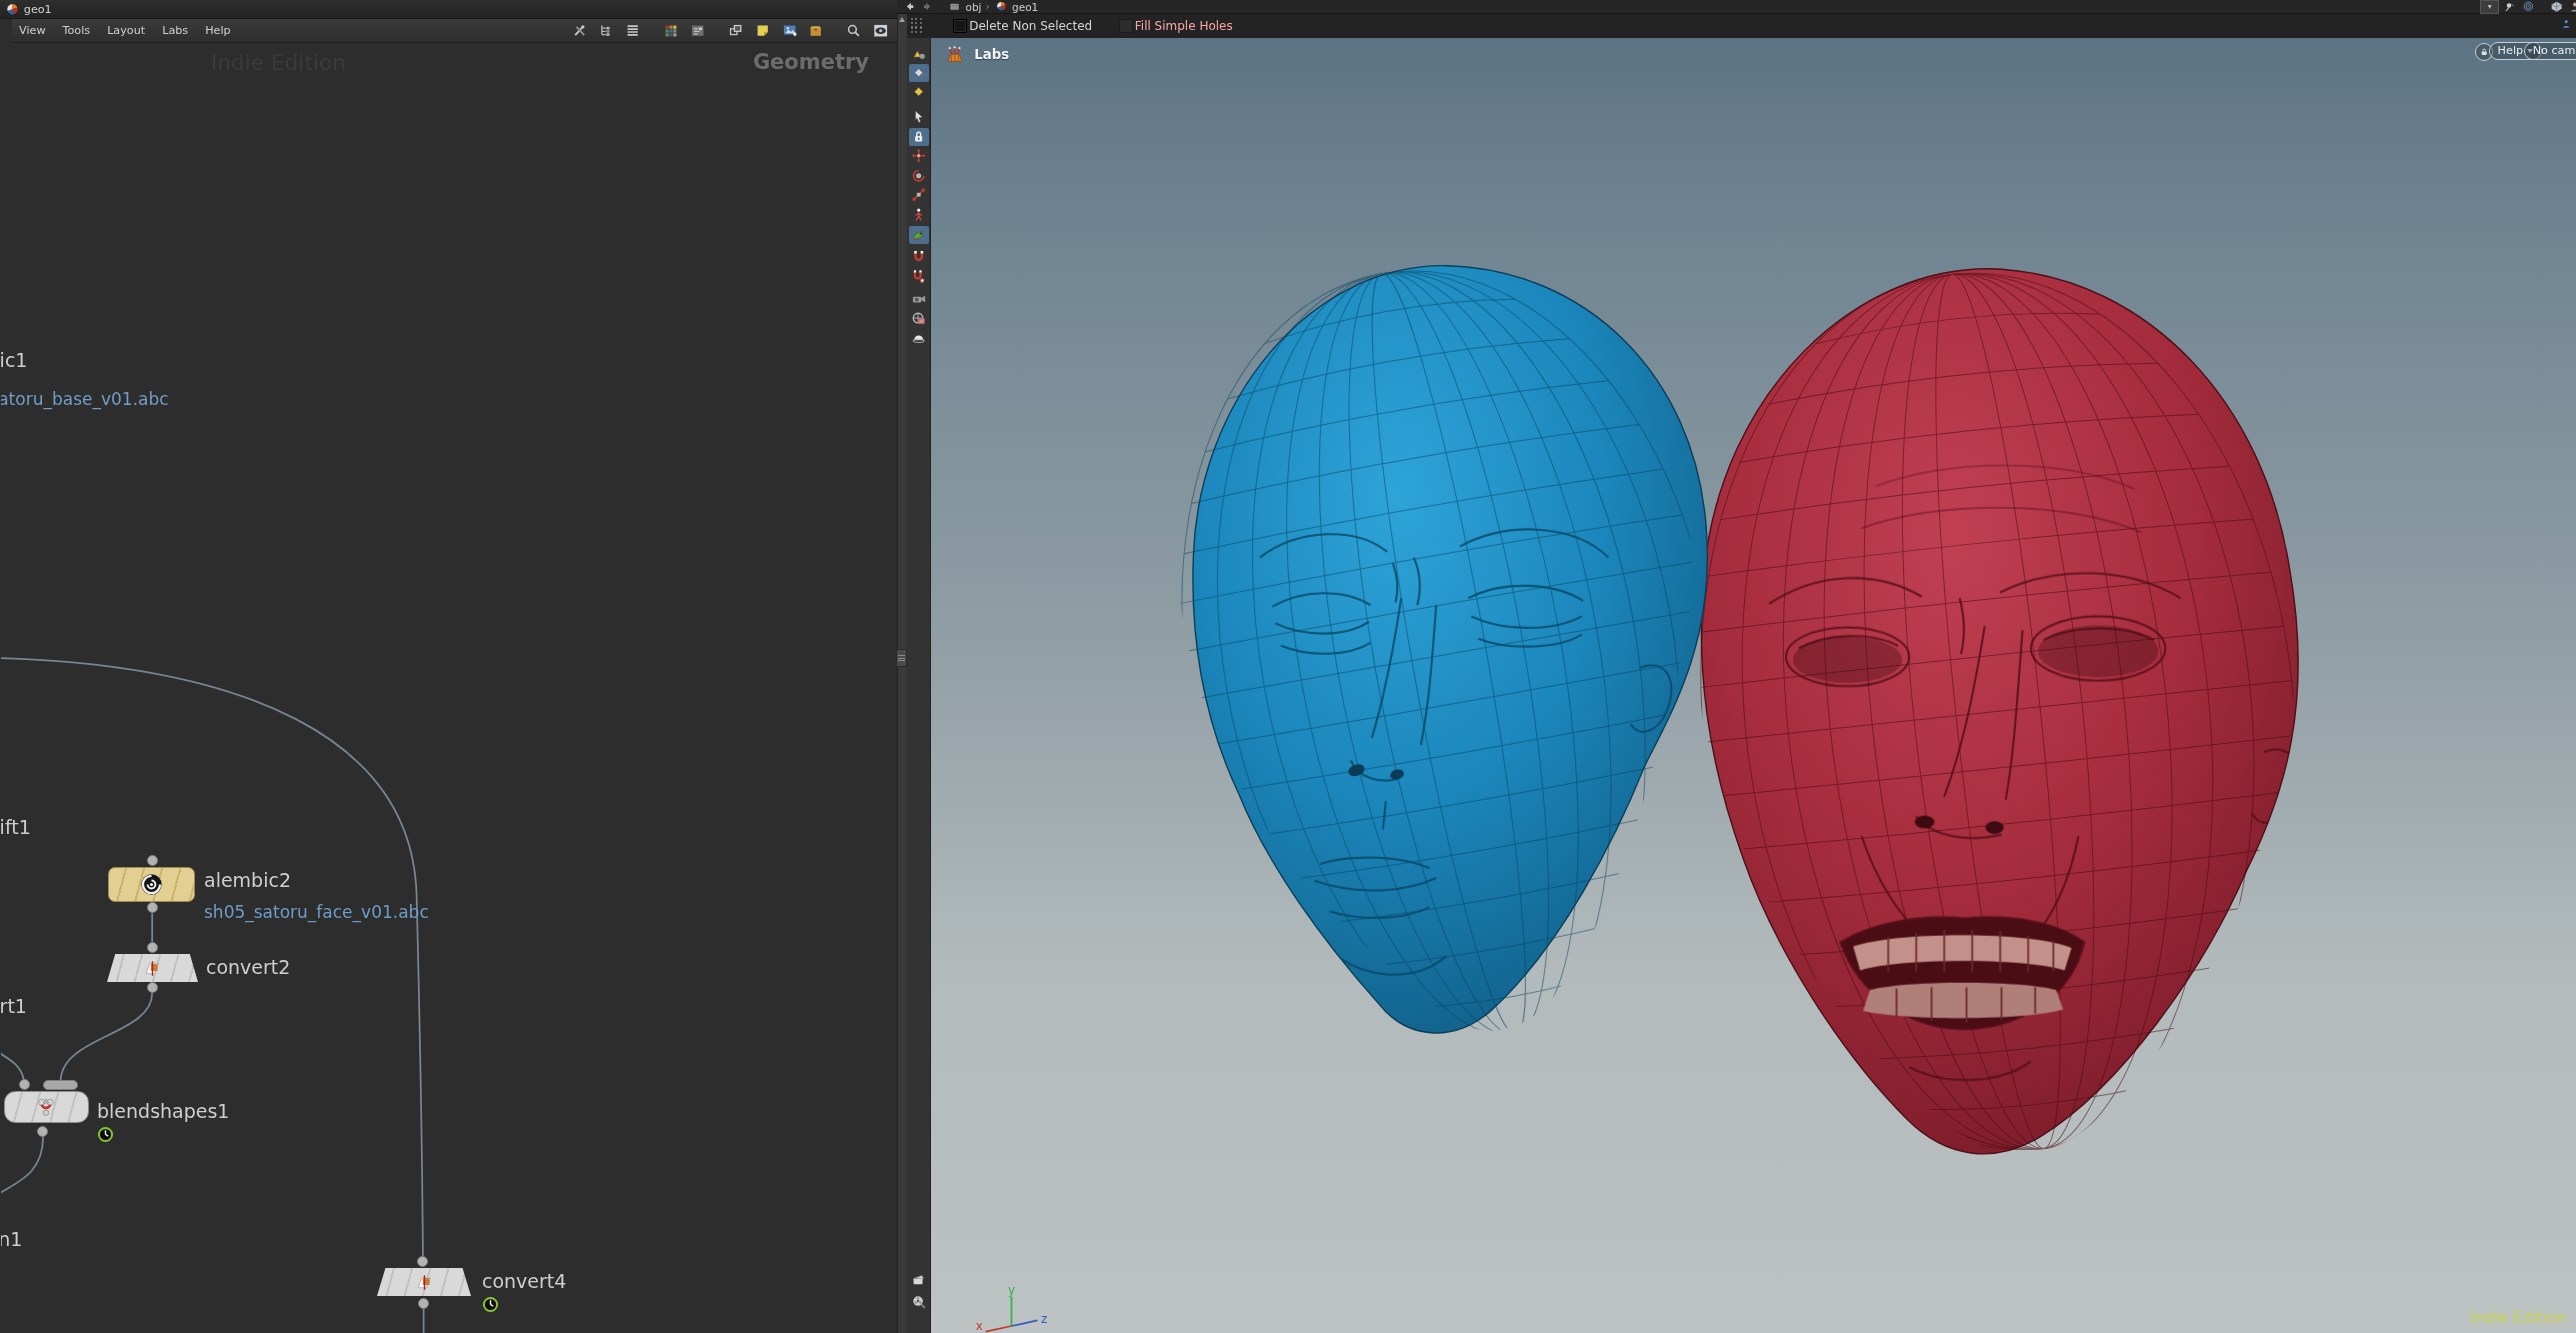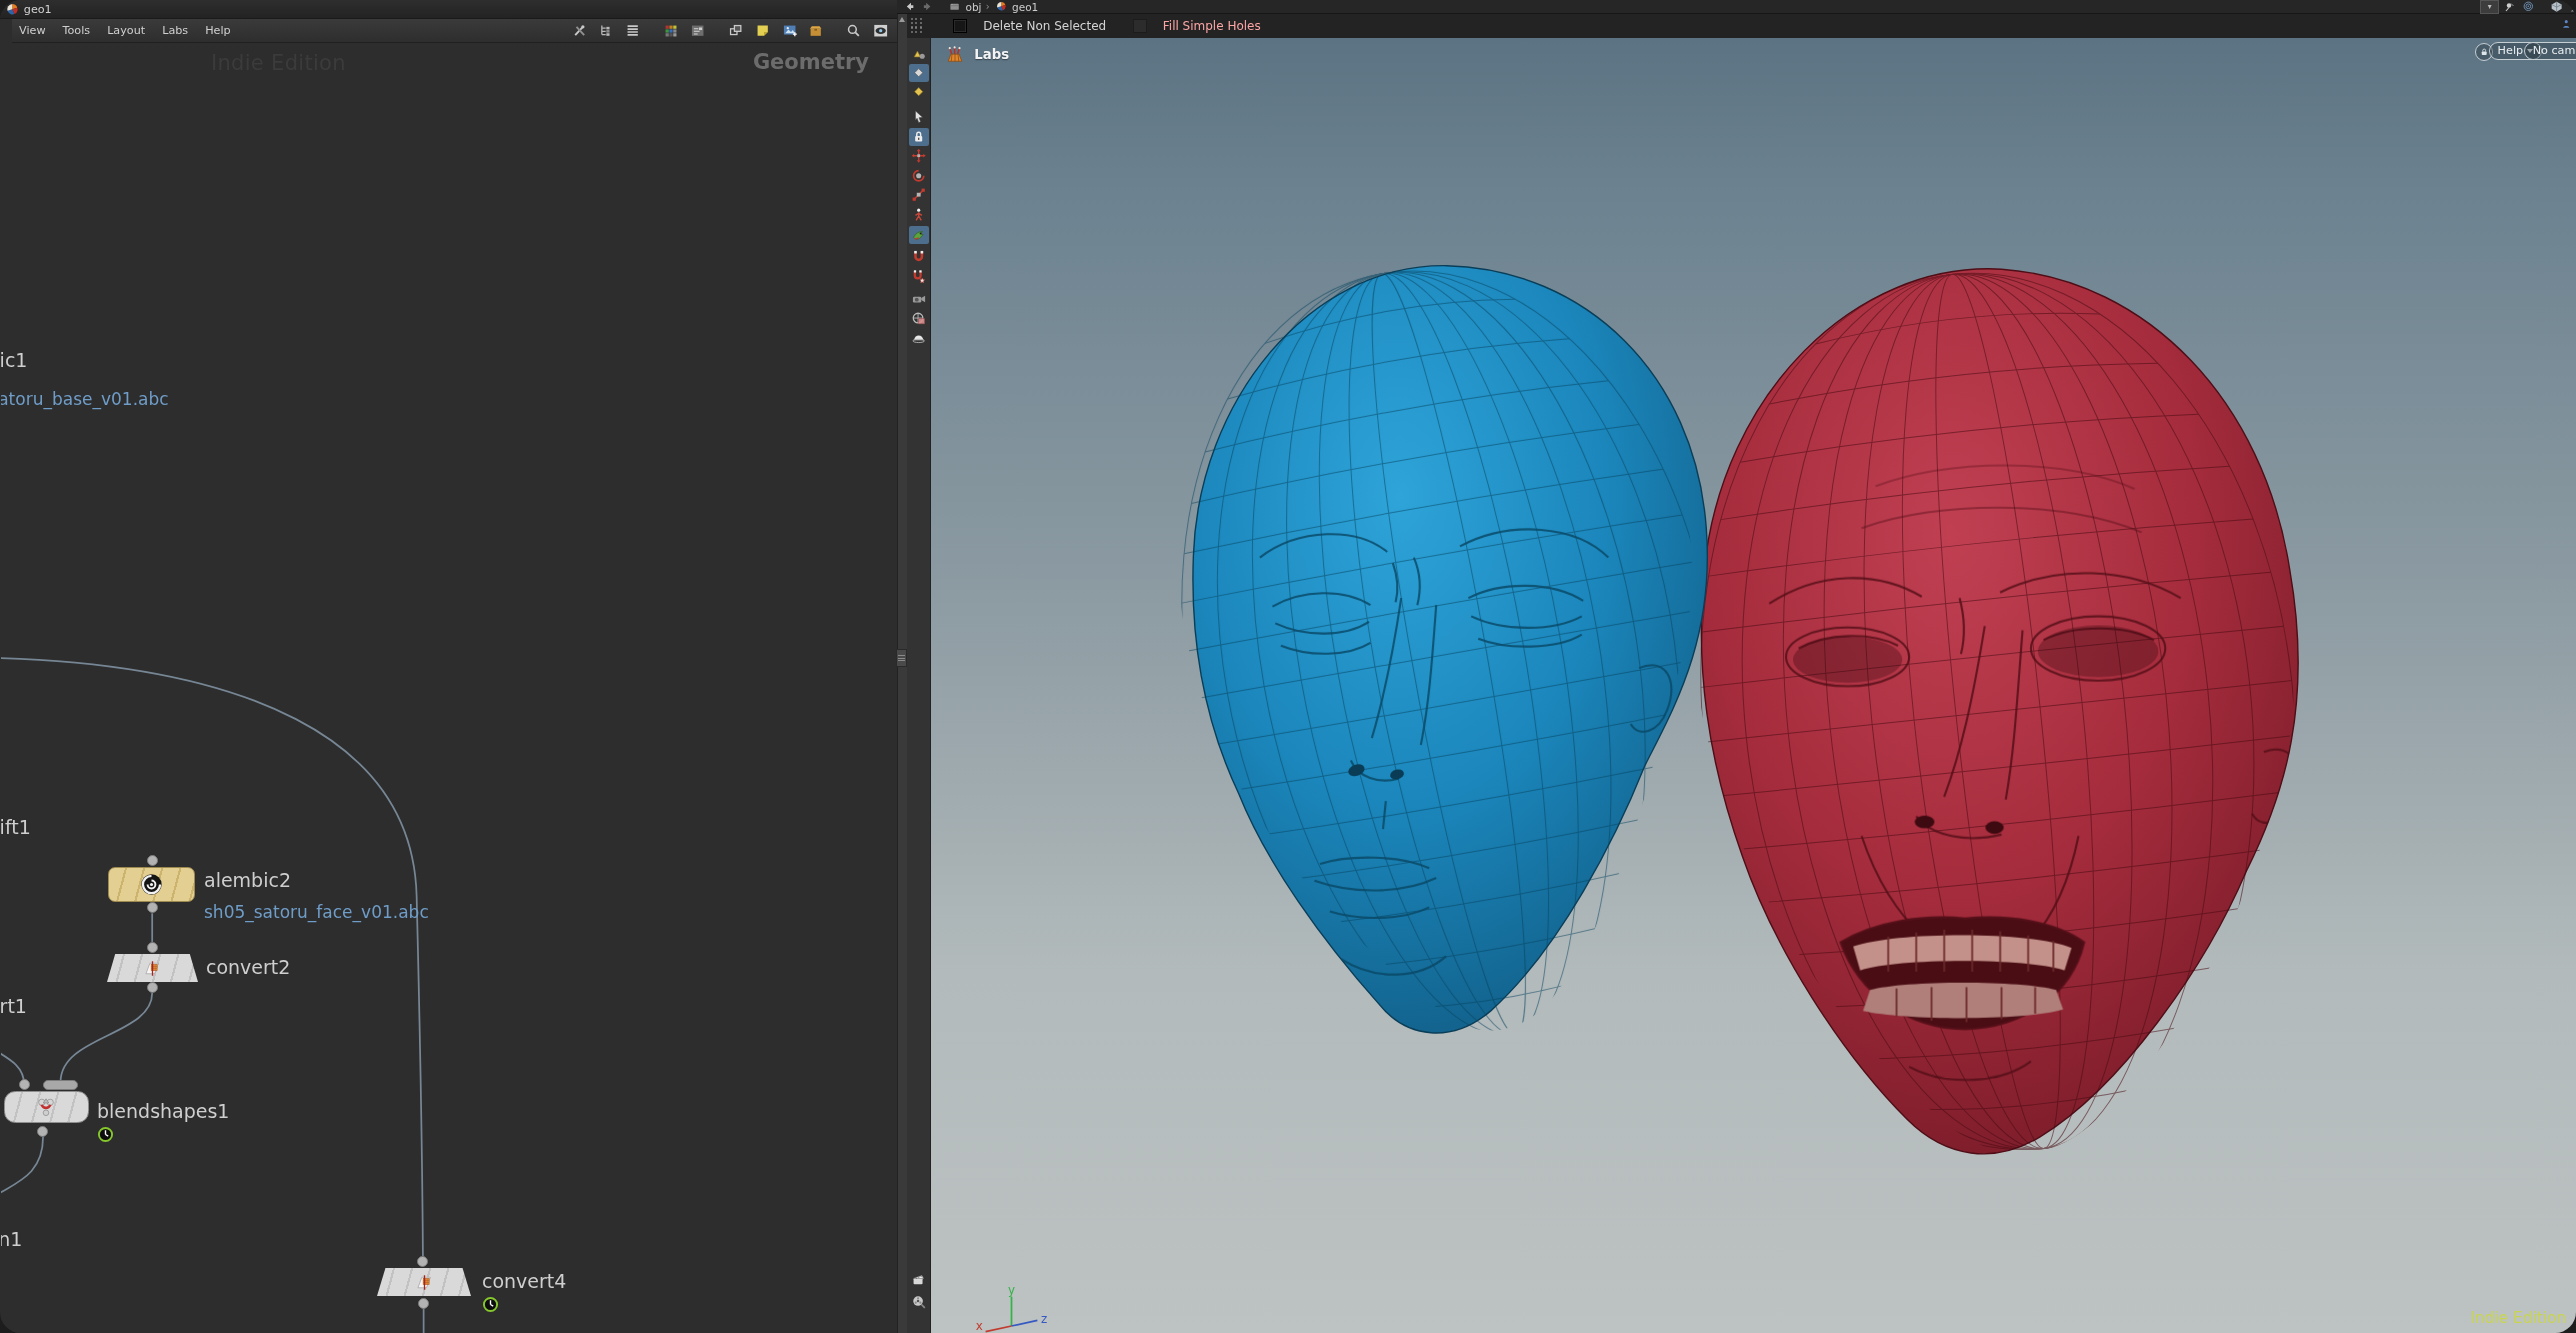--- a/index.html
+++ b/index.html
@@ -1,18 +1,18 @@
 <!DOCTYPE html>
 <html style="font-size:11.2px"><head>
 <meta charset="utf-8">
 <style>
   html,body{margin:0;padding:0;background:#1d1d1d;}
   body{width:2576px;height:1333px;overflow:hidden;font-family:"DejaVu Sans","Liberation Sans",sans-serif;
        -webkit-font-smoothing:antialiased;}
-  #window{position:absolute;inset:0;width:2576px;height:1333px;background:#2d2d2d;overflow:hidden;border-radius:21px;}
+  #window{position:absolute;inset:0;width:2576px;height:1333px;background:#2d2d2d;overflow:hidden;}
   .abs{position:absolute;}
 
   
   #titlebar{left:0;top:0;width:897px;height:19px;background:linear-gradient(#2e2e2e,#232323);
             display:flex;align-items:center;gap:5.6px;padding-left:5.6px;box-sizing:border-box;border-bottom:0.7px solid #1a1a1a;}
   #titlebar .t{color:#d2d2d2;font-size:11.2px;}
   #menubar{left:0;top:19px;width:897px;height:24px;background:linear-gradient(#3a3a3a,#2e2e2e);
            display:flex;align-items:center;padding-left:7px;box-sizing:border-box;border-bottom:0.7px solid #202020;margin-left:12px;}
   #menubar .m{color:#cfcfcf;font-size:11.2px;margin-right:17px;cursor:default;}
   #nettools{position:absolute;right:19.6px;top:0;height:24px;display:flex;align-items:center;gap:9.8px;}
@@ -45,21 +45,21 @@
   #row1 .bc{color:#cdcdcd;font-size:10.5px;}
   #row1 .sep{color:#8a8a8a;font-size:9.8px;}
   #row1 .spacer{flex:1;}
   #row1 .miniico{width:14px;height:14px;display:flex;align-items:center;justify-content:center;}
   #ddbox{width:17px;height:12px;background:#3d3d3d;border:0.7px solid #555;color:#bbb;font-size:7.7px;
          display:flex;align-items:center;justify-content:center;}
   #row2{left:907px;top:14px;width:1669px;height:24.5px;background:#232323;border-bottom:0.7px solid #141414;
         display:flex;align-items:center;gap:7px;padding-left:2.8px;box-sizing:border-box;}
   .gridhandle{width:14px;height:15.4px;display:grid;grid-template-columns:repeat(3,2.8px);grid-auto-rows:2.8px;gap:1.4px;padding:1.4px;}
   .gridhandle i{width:2.1px;height:2.1px;border-radius:50%;background:#7d7d7d;}
-  .chk{display:flex;gap:16px;margin-left:19.6px;}
+  .chk{display:flex;gap:2px;margin-left:19.6px;}
   .chk .box{width:12px;height:12px;background:#161616;border:0.7px solid #000;box-shadow:inset 0 0 0 0.7px #333;}
   .chk .lbl{font-size:12px;color:#d4d4d4;}
   .chk.dim .box{background:#2c2c2c;box-shadow:none;border-color:#1c1c1c;}
   .chk.dim .lbl{color:#fca5a5;}
 
   
   #strip{left:907px;top:38px;width:24px;height:1295px;background:#333333;border-right:0.7px solid #222;box-sizing:border-box;}
   .sicon{position:absolute;left:2.1px;width:19.6px;height:18px;border-radius:2.1px;display:flex;align-items:center;justify-content:center;}
   .sicon.hl{background:#4e6e8e;}
   #viewport{left:931px;top:38px;width:1645px;height:1295px;overflow:hidden;

